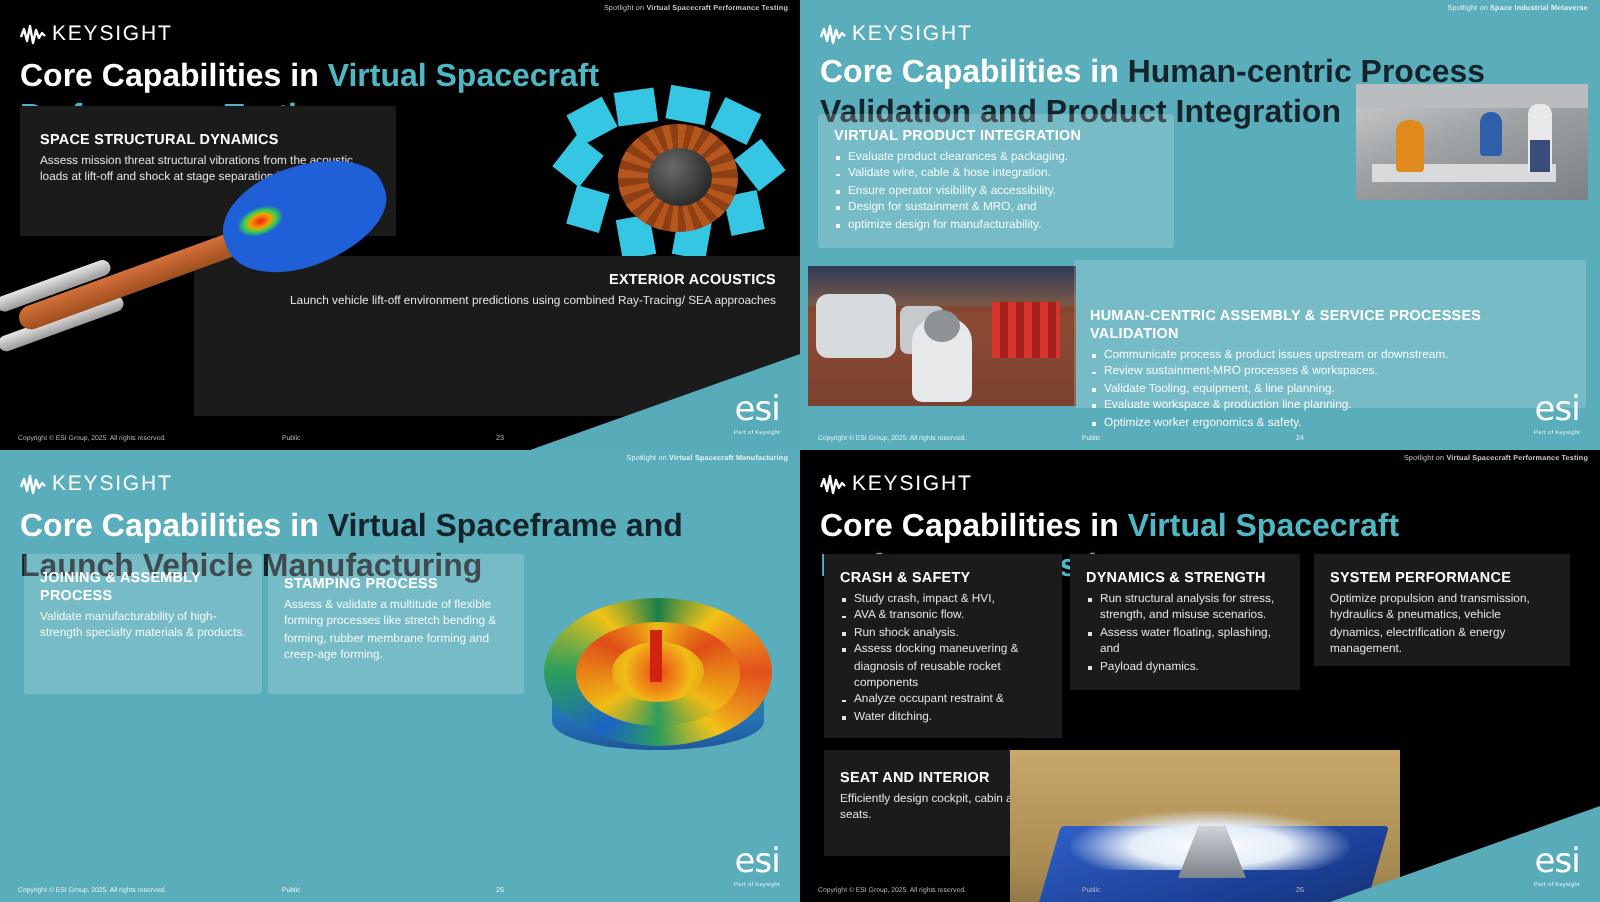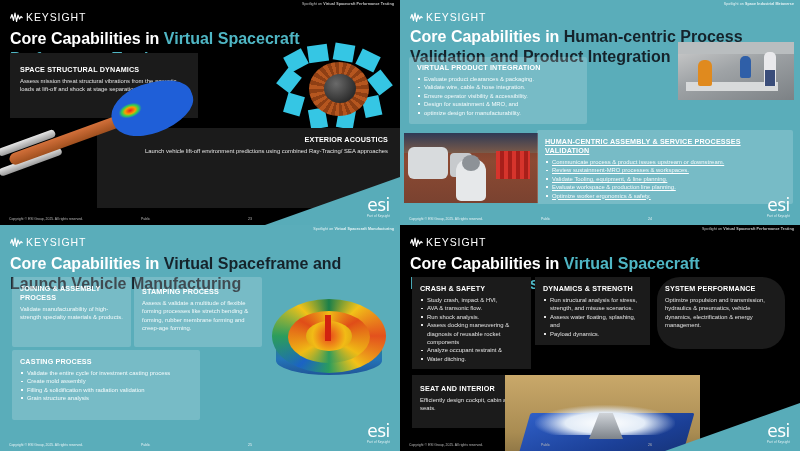--- a/index.html
+++ b/index.html
@@ -248,21 +248,21 @@
     <div class="img p-mars">
       <div class="sky"></div>
         <div class="hab"></div>
         <div class="hab2"></div>
       <div class="red"></div>
         <div class="astro"></div>
         <div class="helm"></div>
     </div>
 
     <div class="card" style="left:137px;top:130px;width:256px;height:74px;">
-      <div style="padding:7px 8px;text-decoration:underline;">
+      <div style="padding:23px 8px;">
         <div class="ch">HUMAN-CENTRIC ASSEMBLY &amp; SERVICE PROCESSES VALIDATION</div>
         <ul class="b">
           <li>Communicate process &amp; product issues upstream or downstream.</li>
           <li>Review sustainment-MRO processes &amp; workspaces.</li>
           <li>Validate Tooling, equipment, &amp; line planning.</li>
           <li>Evaluate workspace &amp; production line planning.</li>
           <li>Optimize worker ergonomics &amp; safety.</li>
         </ul>
       </div>
     </div>
@@ -305,31 +305,20 @@
       </div>
     </div>
 
     <div class="card" style="left:134px;top:52px;width:128px;height:70px;">
       <div style="padding:10px 8px;">
         <div class="ch">STAMPING PROCESS</div>
         <div class="cb">Assess &amp; validate a multitude of flexible forming processes like stretch bending &amp; forming, rubber membrane forming and creep-age forming.</div>
       </div>
     </div>
 
-    <div class="card" style="left:12px;top:125px;width:188px;height:70px;">
-      <div style="padding:7px 8px;">
-        <div class="ch">CASTING PROCESS</div>
-        <ul class="b">
-          <li>Validate the entire cycle for investment casting process</li>
-          <li>Create mold assembly</li>
-          <li>Filling &amp; solidification with radiation validation</li>
-          <li>Grain structure analysis</li>
-        </ul>
-      </div>
-    </div>
 
     <div class="footer">
       <div class="fcopy">Copyright © ESI Group, 2025. All rights reserved.</div>
       <div class="fpub">Public</div>
       <div class="fnum">25</div>
     </div>
     <div class="esi">
       <div class="mark">esi</div>
       <div class="sub">Part of Keysight</div>
     </div>
@@ -365,21 +354,21 @@
       <div style="padding:7px 8px;">
         <div class="ch">DYNAMICS &amp; STRENGTH</div>
         <ul class="b">
           <li>Run structural analysis for stress, strength, and misuse scenarios.</li>
           <li>Assess water floating, splashing, and</li>
           <li>Payload dynamics.</li>
         </ul>
       </div>
     </div>
 
-    <div class="card" style="left:257px;top:52px;width:128px;height:72px;border-radius:23px;">
+    <div class="card" style="left:257px;top:52px;width:128px;height:56px;">
       <div style="padding:7px 8px;">
         <div class="ch">SYSTEM PERFORMANCE</div>
         <div class="cb">Optimize propulsion and transmission, hydraulics &amp; pneumatics, vehicle dynamics, electrification &amp; energy management.</div>
       </div>
     </div>
 
     <div class="card" style="left:12px;top:150px;width:119px;height:53px;">
       <div style="padding:9px 8px;">
         <div class="ch">SEAT AND INTERIOR</div>
         <div class="cb">Efficiently design cockpit, cabin and seats.</div>

